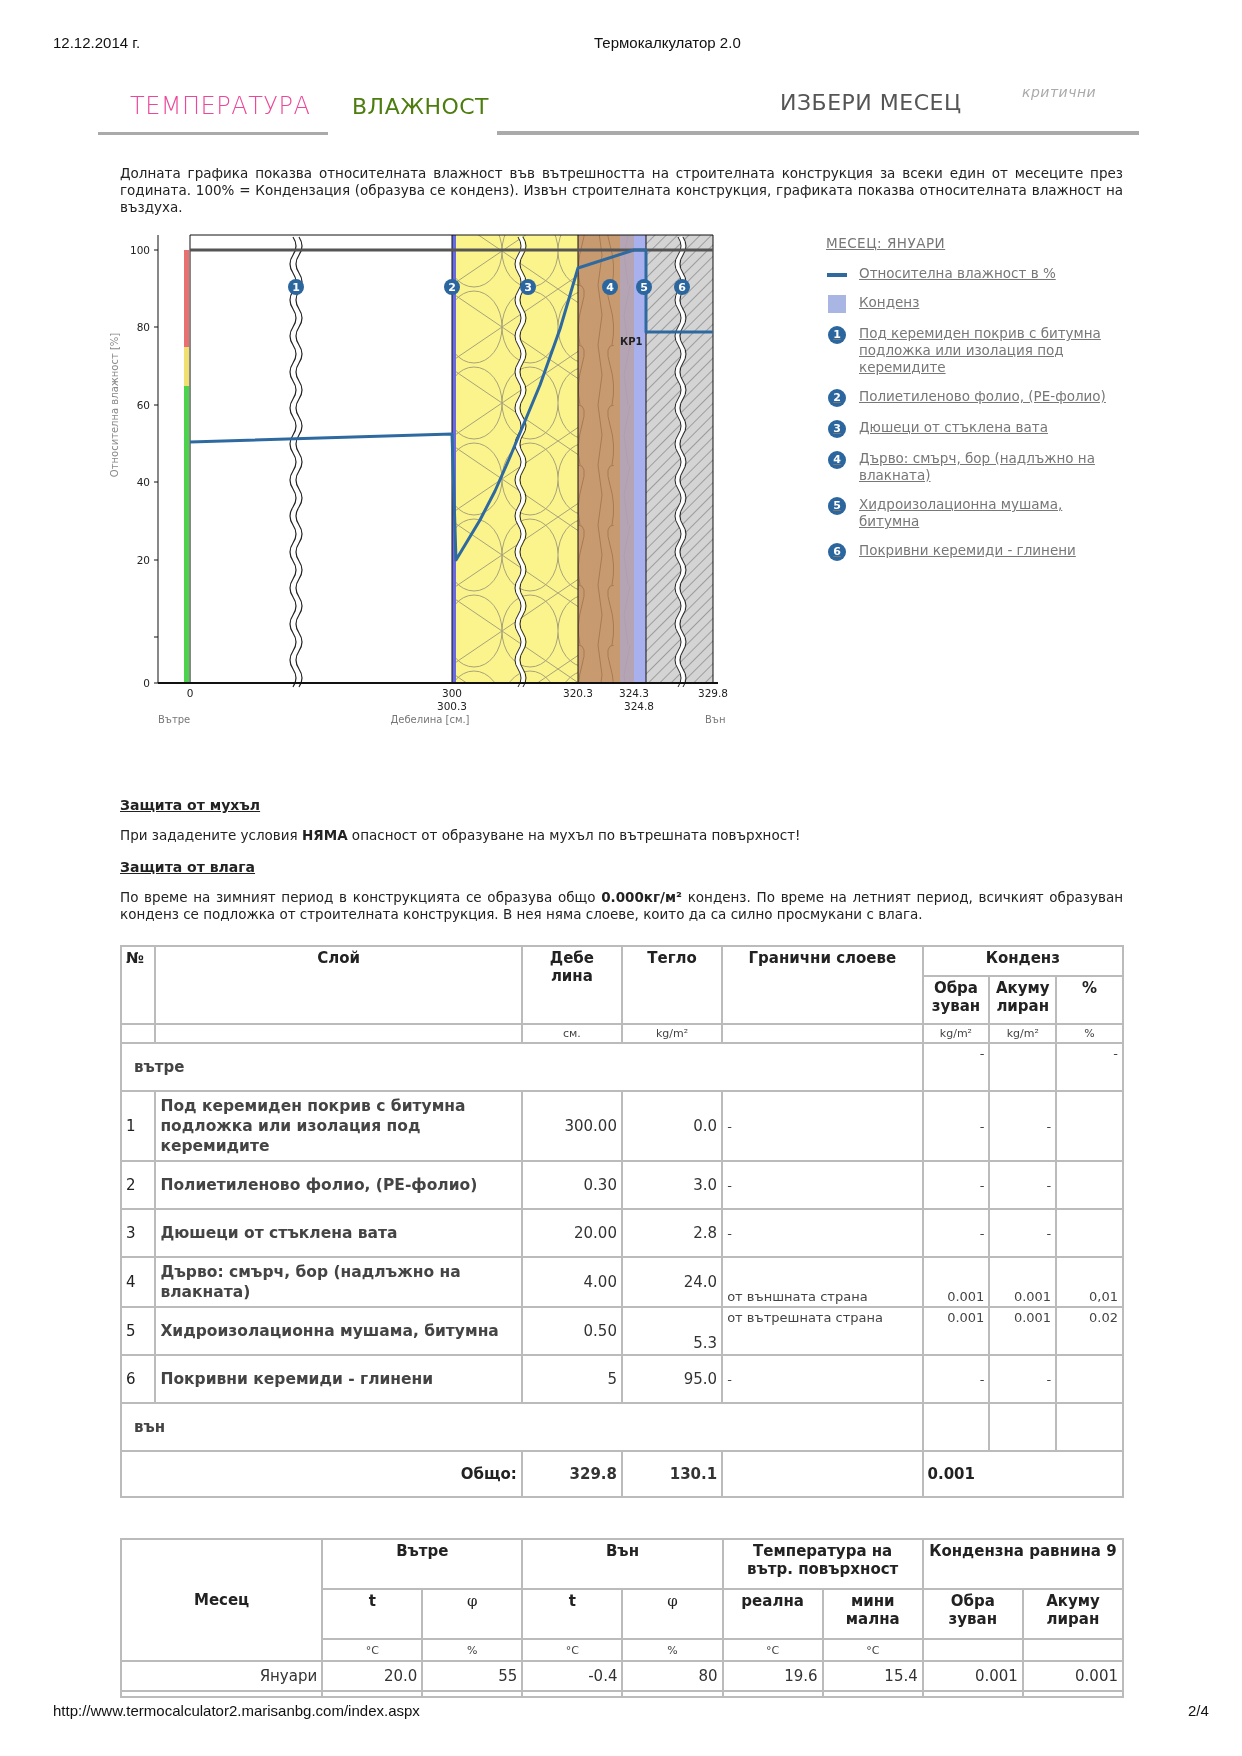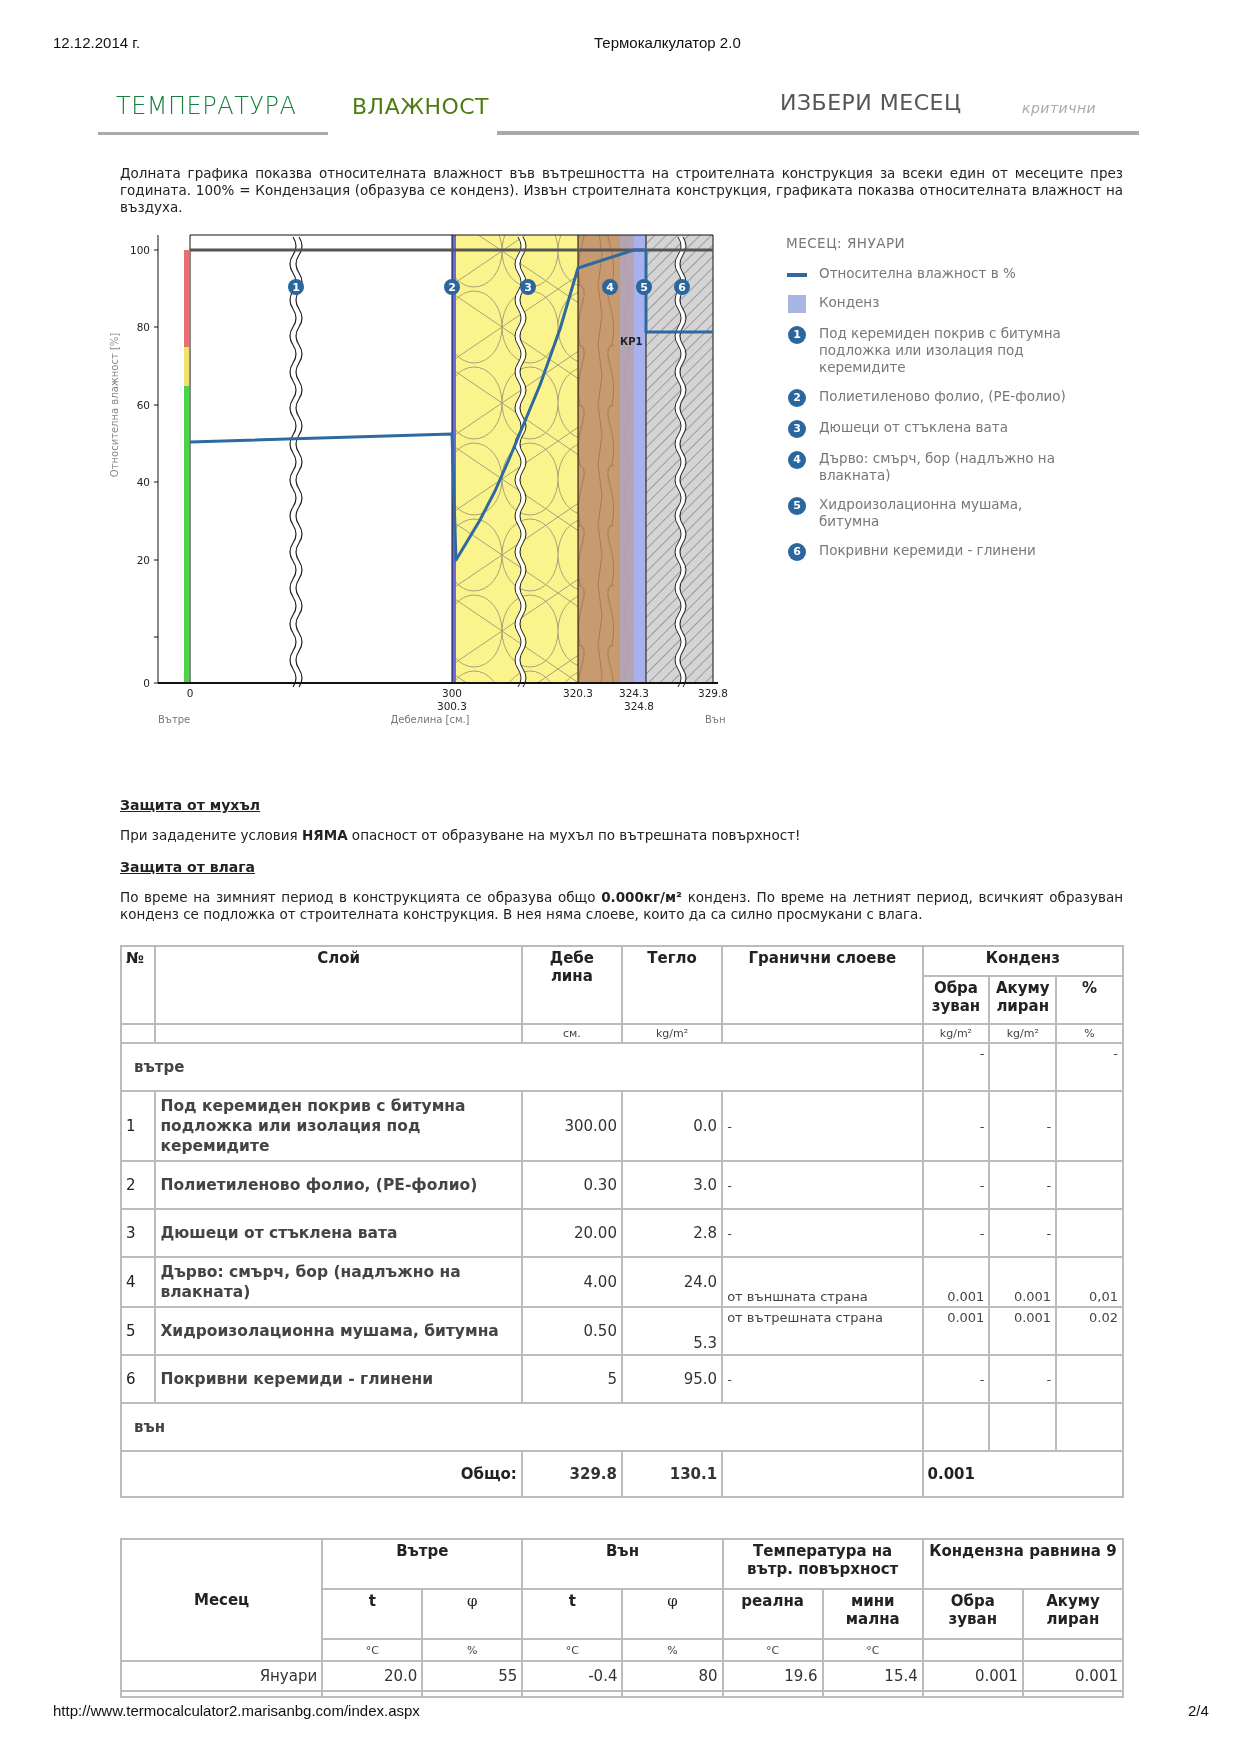--- a/index.html
+++ b/index.html
@@ -2,33 +2,33 @@
 <html><head>
 <meta charset="utf-8">
 <style>
   * { box-sizing: border-box; }
   html, body { margin: 0; padding: 0; background: #fff; }
   body { width: 1242px; height: 1756px; position: relative; font-family: "DejaVu Sans", sans-serif; color: #222; overflow: hidden; }
   .hdr { position: absolute; top: 34px; font-family: "Liberation Sans", sans-serif; font-size: 15px; color: #111; }
   .ftr { position: absolute; top: 1702px; font-family: "Liberation Sans", sans-serif; font-size: 15px; color: #111; }
 
   .tab { position: absolute; font-family: "DejaVu Sans", sans-serif; letter-spacing: 0.5px; }
-  .tab-temp { left: 116px; top: 92px; font-size: 24px; color: #15803d; font-weight: 300; }
+  .tab-temp { left: 130px; top: 92px; font-size: 24px; color: #ec4899; font-weight: 300; }
   .tab-hum { left: 352px; top: 94px; font-size: 22px; color: #4d7c0f; text-align: center; }
   .tab-month { left: 780px; top: 90px; font-size: 22px; color: #555; }
-  .tab-crit { left: 1022px; top: 100px; font-size: 14px; color: #aaa; font-style: italic; }
+  .tab-crit { left: 1022px; top: 84px; font-size: 14px; color: #aaa; font-style: italic; }
   .uline1 { position: absolute; left: 98px; top: 132px; width: 230px; height: 3px; background: #aaa; }
   .uline2 { position: absolute; left: 497px; top: 131px; width: 642px; height: 4px; background: #aaa; }
 
   .intro { position: absolute; left: 120px; top: 165px; width: 1003px; font-size: 13.5px; line-height: 17px; text-align: justify; color: #222; }
 
   
   .chart { position: absolute; left: 110px; top: 225px; width: 1010px; height: 520px; }
   .chart svg { position: absolute; left: 0; top: 0; }
-  .legend { position: absolute; left: 676px; top: 10px; width: 300px; font-size: 13.5px; color: #777; }
+  .legend { position: absolute; left: 716px; top: 10px; width: 300px; font-size: 13.5px; color: #777; text-decoration: underline; }
   .legend .title { font-size: 13.5px; color: #777; margin-bottom: 14px; letter-spacing: 0.5px; }
   .legend .item { display: flex; align-items: flex-start; margin-bottom: 12px; line-height: 17px; }
   .legend .sym { width: 22px; flex: 0 0 22px; margin-right: 11px; margin-top: 1px; display: flex; justify-content: center; }
   .legend .line { width: 20px; height: 4px; background: #2e6aa0; margin-top: 7px; }
   .legend .sq { width: 18px; height: 18px; background: #a9b6e4; }
   .legend .num { width: 18px; height: 18px; border-radius: 50%; background: #2b669e; color: #fff; font-size: 11px; font-weight: bold; text-align: center; line-height: 18px; }
 
   .h2 { position: absolute; left: 120px; font-weight: bold; font-size: 14px; text-decoration: underline; color: #222; }
   .p { position: absolute; left: 120px; width: 1003px; font-size: 13.5px; line-height: 17px; text-align: justify; color: #222; }
   .p b { font-weight: bold; }

